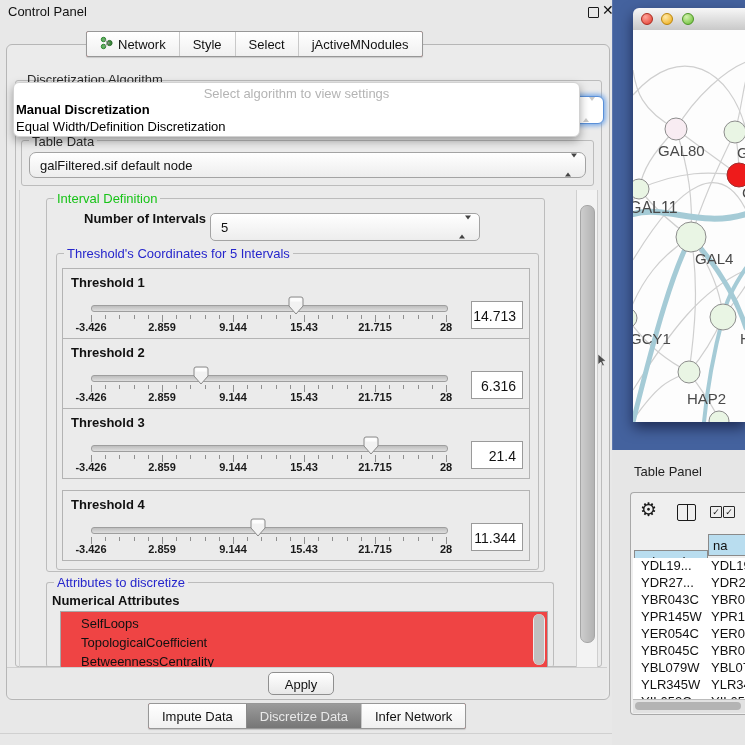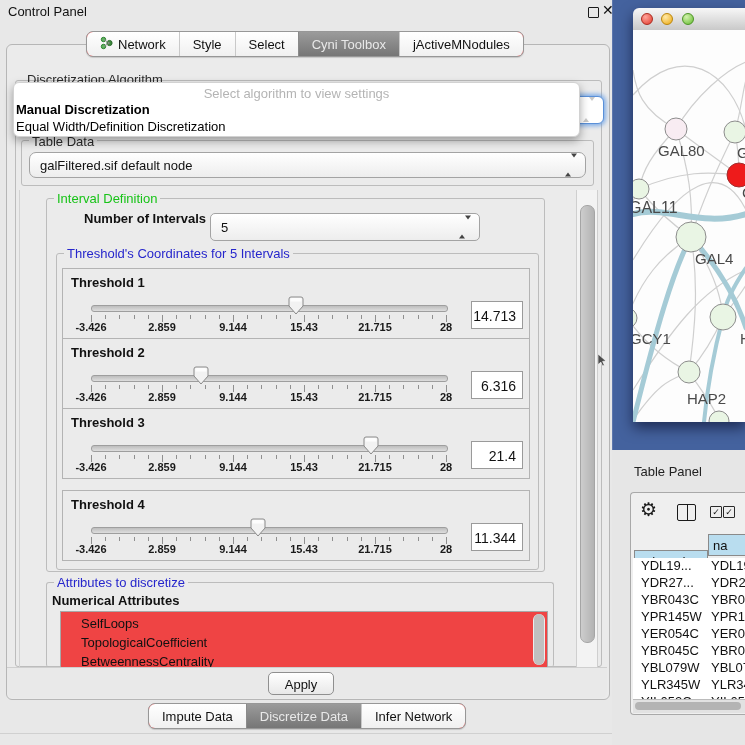--- a/index.html
+++ b/index.html
@@ -6,21 +6,21 @@
   body{font-family:"Liberation Sans","DejaVu Sans",sans-serif;background:#e3e3e3;}
   #stage{position:relative;width:745px;height:745px;overflow:hidden;background:#e3e3e3;}
 
   
   #left-panel{position:absolute;left:0;top:0;width:612px;height:745px;background:#e8e8e8;}
   #win-title{position:absolute;left:8px;top:4px;font-size:13px;color:#111;}
   #float-box{position:absolute;left:588px;top:7px;width:9px;height:9px;border:1.6px solid #1a1a1a;border-radius:1px;background:transparent;}
   #close-x{position:absolute;left:602px;top:2px;font-size:14px;font-weight:bold;color:#111;}
 
   
-  .seg-tabs{position:absolute;display:flex;border:1px solid #979797;border-radius:7px;overflow:hidden;background:#ef4444;box-shadow:0 1px 1px rgba(0,0,0,.15);}
+  .seg-tabs{position:absolute;display:flex;border:1px solid #979797;border-radius:2px;overflow:hidden;background:#ef4444;box-shadow:0 1px 1px rgba(0,0,0,.15);}
   .seg-tab{display:flex;align-items:center;gap:5px;padding:0 13px;height:24px;font-size:13px;color:#111;background:linear-gradient(#ffffff,#f0f0f0);border-left:1px solid #c9c9c9;cursor:default;white-space:nowrap;}
   .seg-tab:first-child{border-left:none;}
   .seg-tab.sel{background:linear-gradient(#9b9b9b,#767676);color:#e9e9e9;border-left-color:#8a8a8a;}
 
   #outer-panel{position:absolute;left:6px;top:44px;width:602px;height:654px;background:#ebebeb;border:1px solid #b6b6b6;border-radius:6px;}
 
   .groupbox{position:absolute;border:1px solid #bcbcbc;border-radius:3px;}
   .grouptitle{position:absolute;font-size:13px;background:#ebebeb;padding:0 3px;white-space:nowrap;}
   .gt-green{color:#17c317;}
   .gt-blue{color:#2626cc;}
@@ -122,23 +122,20 @@
               <circle cx="9.5" cy="7" r="2.6" fill="#3d8b3d" stroke="#2e6b2e"></circle>
               <path d="M3.5,3.5 L9.5,7 L3.5,10.5" stroke="#8a8a8a" fill="none"></path>
             </svg></span>
           <span>Network</span>
         </div>
         <div class="seg-tab">
           <span>Style</span>
         </div>
         <div class="seg-tab">
           <span>Select</span>
-        </div>
-        <div class="seg-tab sel">
-          <span>Cyni Toolbox</span>
         </div>
         <div class="seg-tab">
           <span>jActiveMNodules</span>
         </div>
       </div>
 
     <div class="groupbox" style="left:15px;top:80px;width:585px;height:585px;"></div>
     <div class="grouptitle gt-dark" style="left:24px;top:72px;background:transparent;">Discretization Algorithm</div>
 
     <div id="algo-combo">

